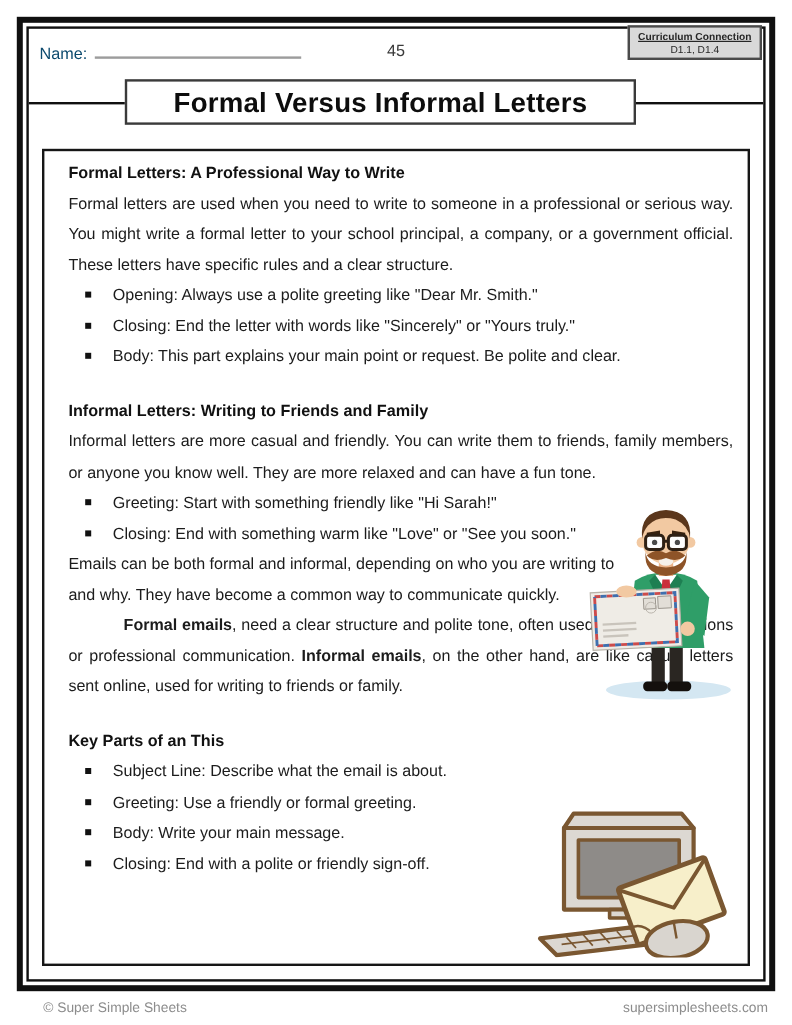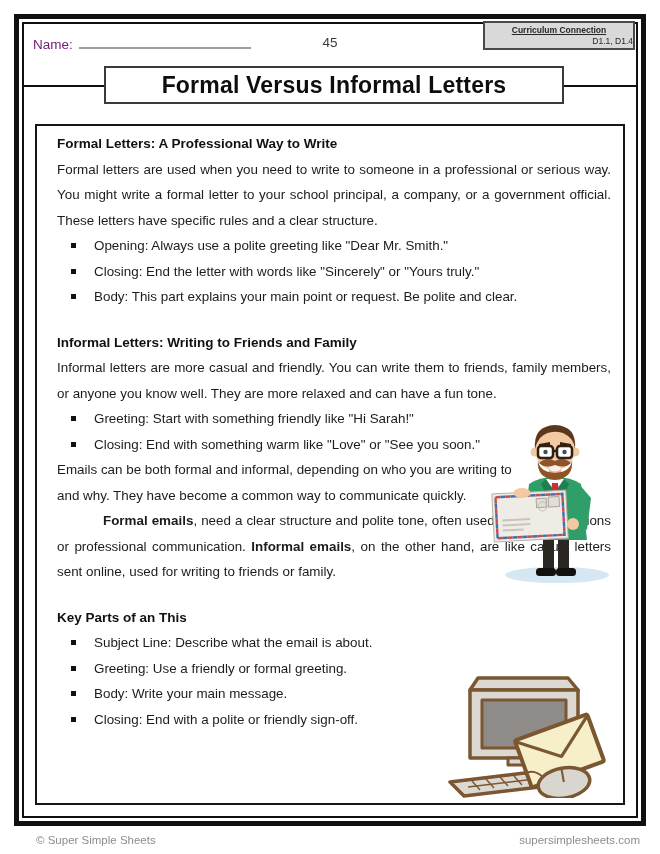--- a/index.html
+++ b/index.html
@@ -6,33 +6,33 @@
   .page {
     position:relative; width:660px; height:854px; margin:0 auto;
     background:#ffffff; overflow:hidden;
     font-family:"Liberation Sans", sans-serif; color:#1c1c1c;
   }
   
   .outer-border { position:absolute; left:14px; top:14px; right:14px; bottom:28px; border:5px solid #101010; }
   .inner-border { position:absolute; left:22px; top:22px; right:22px; bottom:36px; border:2px solid #101010; }
 
   
-  .name-row { position:absolute; left:33px; top:34px; font-size:13.5px; color:#701a75; }
+  .name-row { position:absolute; left:33px; top:34px; font-size:13.5px; color:#0c4a6e; }
   .name-line { display:inline-block; width:172px; border-bottom:2px solid #9c9c9c; height:13px; margin-left:6px; }
   .page-number { position:absolute; left:0; right:0; top:35px; text-align:center; font-size:13.5px; color:#3a3a3a; }
   .curriculum-box {
-    position:absolute; right:25px; top:21px; width:152px; height:29px;
+    position:absolute; right:25px; top:21px; width:112px; height:29px;
     background:#d9d9d9; border:2px solid #4a4a4a; box-sizing:border-box;
     text-align:center; color:#262626; padding-top:2px; line-height:11px;
   }
   .curr-title { font-size:8.5px; font-weight:700; text-decoration:underline; }
-  .curr-codes { font-size:8.5px;text-align:right; }
+  .curr-codes { font-size:8.5px; }
   .header-rule { position:absolute; left:24px; right:24px; top:85px; border-top:2px solid #101010; }
   .title-box {
-    position:absolute; left:104px; top:66px; width:460px; height:38px;
+    position:absolute; left:104px; top:66px; width:426px; height:38px;
     background:#ffffff; border:2px solid #3a3a3a; box-sizing:border-box;
     display:flex; align-items:center; justify-content:center;
   }
   .title-box h1 { margin:0; font-size:23px; font-weight:700; color:#0d0d0d; letter-spacing:0.2px; }
 
   
   .content-box {
     position:absolute; left:35px; top:124px; width:590px; height:681px;
     border:2px solid #161616; box-sizing:border-box;
     padding:5px 12px 0 20px; font-size:13.4px; line-height:25.5px;

